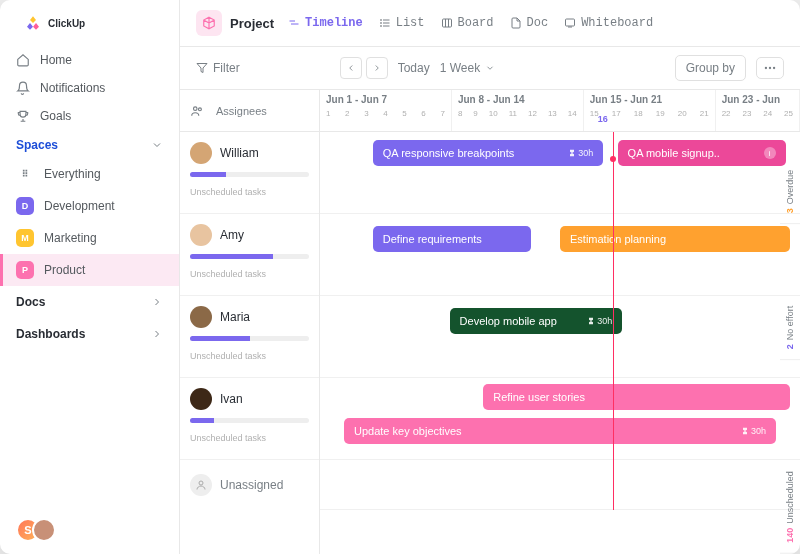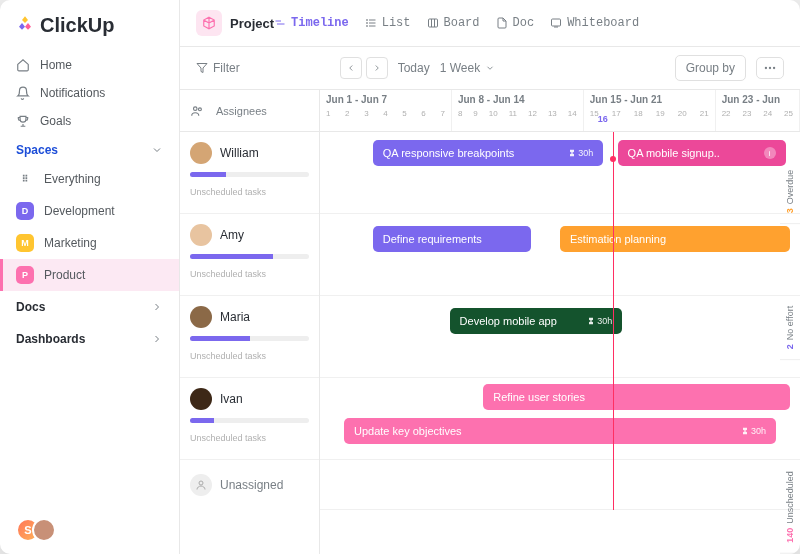--- a/index.html
+++ b/index.html
@@ -1,34 +1,34 @@
 <!DOCTYPE html>
 <html><head>
 <meta charset="utf-8">
 <style>
 * { box-sizing: border-box; margin: 0; padding: 0; }
 body { font-family: -apple-system, BlinkMacSystemFont, 'Segoe UI', sans-serif; background: #f0f0f0; font-size: 12px; color: #292d34; }
 .app { width: 800px; height: 554px; margin: 0 auto; background: #fff; border-radius: 10px; box-shadow: 0 10px 40px rgba(0,0,0,0.15); display: flex; overflow: hidden; position: relative; }
 .sidebar { width: 180px; border-right: 1px solid #e8e8e8; display: flex; flex-direction: column; }
-.logo { display: flex; padding: 14px 16px; gap: 6px; font-weight: 800; font-size: 20px; }
+.logo { display: flex; align-items: center; padding: 14px 24px; gap: 6px; font-weight: 800; font-size: 10px; }
 .logo-icon { width: 18px; height: 18px; }
 .nav-item { display: flex; align-items: center; gap: 10px; padding: 7px 16px; color: #54595e; cursor: pointer; }
 .nav-item .icon { width: 14px; height: 14px; color: #787f85; }
 .section-header { display: flex; align-items: center; justify-content: space-between; padding: 8px 16px 6px; font-weight: 700; font-size: 12px; color: #1d4ed8; }
 .chevron { width: 12px; height: 12px; color: #787f85; }
 .space-item { display: flex; align-items: center; gap: 10px; padding: 7px 16px; color: #54595e; cursor: pointer; }
 .space-item.active { background: #fce9f3; border-left: 3px solid #fd71af; padding-left: 13px; }
 .space-badge { width: 18px; height: 18px; border-radius: 5px; display: flex; align-items: center; justify-content: center; font-size: 9px; font-weight: 700; color: #fff; }
 .space-badge.everything { background: transparent; color: #787f85; }
 .section-row { display: flex; align-items: center; justify-content: space-between; padding: 9px 16px; color: #292d34; font-weight: 600; cursor: pointer; }
 .avatars { display: flex; align-items: center; padding: 12px 16px; gap: -4px; margin-top: auto; }
 .avatar-s { width: 24px; height: 24px; border-radius: 50%; background: linear-gradient(135deg,#ff7759,#ffb259); color: #fff; font-weight: 700; display: flex; align-items: center; justify-content: center; font-size: 11px; border: 2px solid #fff; }
 .avatar-img { width: 24px; height: 24px; border-radius: 50%; background: #c89077; border: 2px solid #fff; margin-left: -8px; }
 .main { flex: 1; display: flex; flex-direction: column; position: relative; }
-.topbar { display: flex; align-items: center; padding: 10px 16px; border-bottom: 1px solid #e8e8e8; font-size: 12px; }
+.topbar { display: flex; align-items: center; padding: 10px 16px; border-bottom: 1px solid #e8e8e8; gap: 14px; font-size: 12px; }
 .project-chip { display: flex; align-items: center; gap: 8px; font-weight: 700; font-size: 13px; }
 .project-box { width: 26px; height: 26px; border-radius: 6px; background: #fde5f1; display: flex; align-items: center; justify-content: center; }
 .view-tabs { display: flex; gap: 16px; color: #787f85; }
 .view-tab { display: flex; align-items: center; gap: 5px; cursor: pointer; font-family: Liberation Mono, monospace; }
 .view-tab.active { color: #7b68ee; font-weight: 600; }
 .filterbar { display: flex; align-items: center; padding: 8px 16px; border-bottom: 1px solid #e8e8e8; gap: 10px; color: #787f85; }
 .nav-arrows { display: flex; gap: 4px; }
 .arrow-btn { width: 22px; height: 22px; border: 1px solid #e0e0e0; border-radius: 4px; display: flex; align-items: center; justify-content: center; cursor: pointer; }
 .filter-btn { display: flex; align-items: center; gap: 5px; cursor: pointer; }
 .spacer { flex: 1; }

